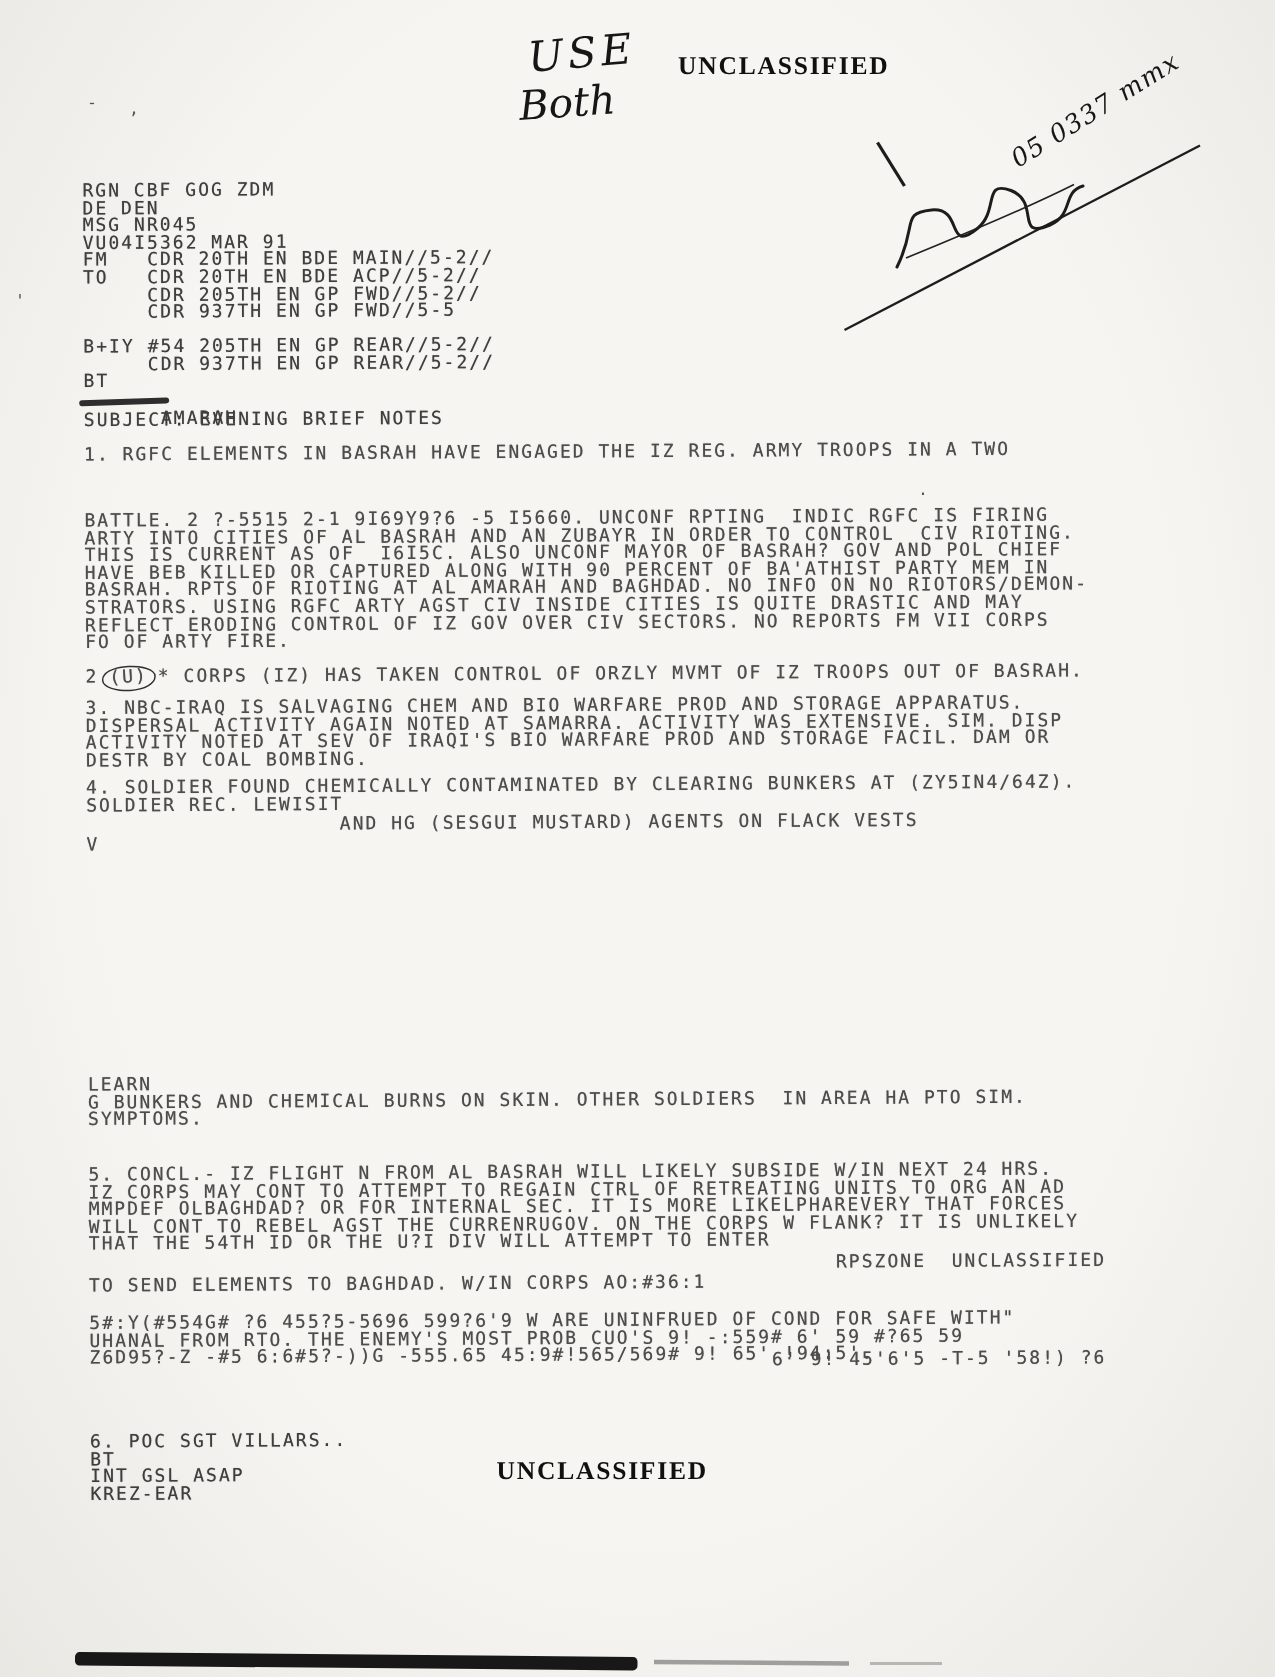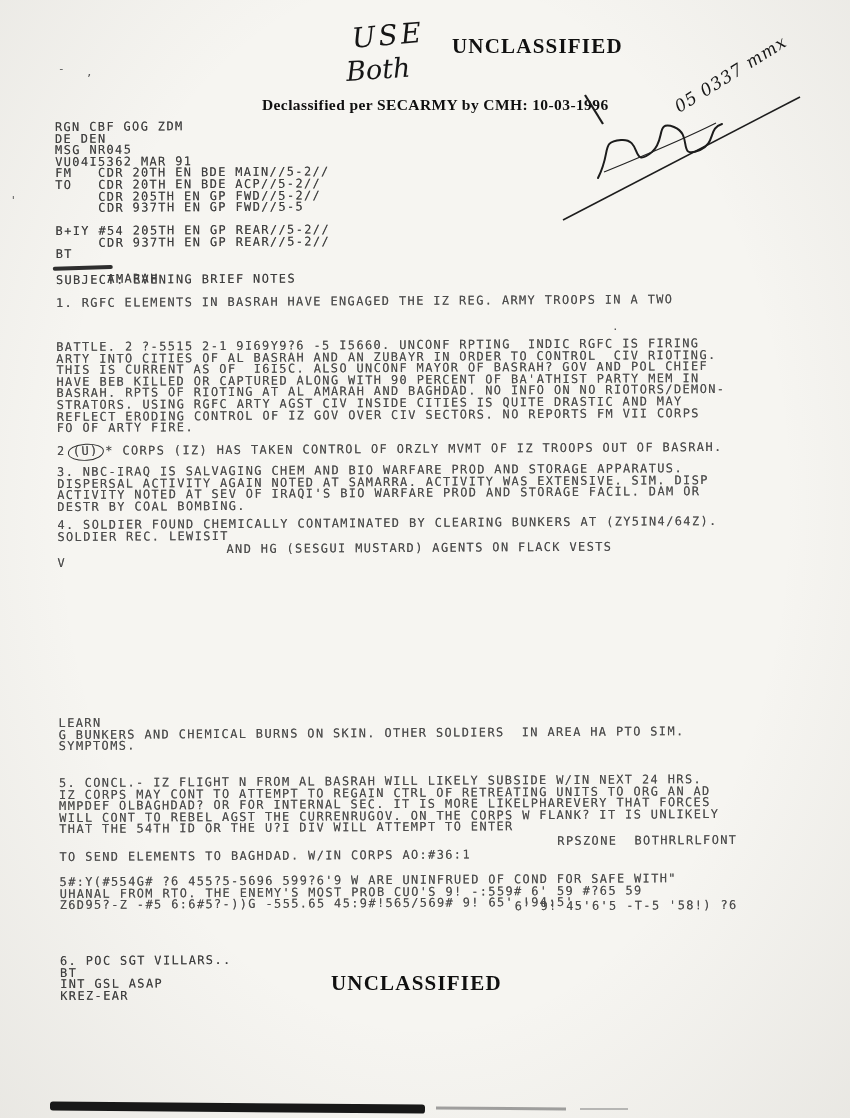--- a/index.html
+++ b/index.html
@@ -19,21 +19,21 @@
   .mono {
     position:absolute; left:55px;
     font-family:"DejaVu Sans Mono", monospace;
     font-size:12px; line-height:11.6px; letter-spacing:1.35px;
     color:#4c4c4c; white-space:pre;
     text-shadow:0 0 0.5px rgba(70,70,70,0.65);
   }
   .dark { color:#3e3e3e; }
   .stamp {
     position:absolute; font-family:"Liberation Serif", serif;
-    font-weight:bold; font-size:21px; letter-spacing:1.2px; color:#101010;
+    font-weight:bold; font-size:17px; letter-spacing:1.2px; color:#101010;
   }
   .hw {
     position:absolute; font-family:"DejaVu Serif", serif;
     font-style:italic; color:#161616; transform-origin:0 50%;
   }
   .secret { position:relative; display:inline-block; }
   .strike-bar {
     position:absolute; left:-3px; top:4px; width:60px; height:3.5px;
     background:#2e2e2e; transform:rotate(-1.5deg); border-radius:2px;
   }
@@ -51,21 +51,20 @@
 </style>
 </head>
 <body>
 
 <div class="page">
 
   <div class="hw" style="left:352px; top:22px; font-size:28px; letter-spacing:3px; transform:rotate(-5deg);">USE</div>
   <div class="hw" style="left:346px; top:56px; font-size:27px; transform:rotate(-4deg);">Both</div>
 
   <div class="stamp" style="left:452px; top:34px;">UNCLASSIFIED</div>
-  <div class="stamp" style="left:262px; top:96px; font-size:15.5px; letter-spacing:0.4px;">Declassified per SECARMY by CMH: 10-03-1996</div>
 
   <div class="hw" style="left:676px; top:98px; font-size:17px; letter-spacing:1px; transform:rotate(-32deg); white-space:nowrap;">05 0337 mmx</div>
   <svg class="overlay" width="850" height="1118" viewBox="0 0 850 1118">
     <path d="M563,220 L800,97" stroke="#1d1d1d" stroke-width="1.6" fill="none"></path>
     <path d="M585,95 L603,124" stroke="#1d1d1d" stroke-width="2.2" fill="none"></path>
     <path d="M598,178 C612,150 600,142 621,140 C643,138 630,170 652,152 C666,140 655,120 674,127 C694,135 676,160 700,150 C716,143 708,128 722,124" stroke="#1c1c1c" stroke-width="2" fill="none" stroke-linecap="round"></path>
     <path d="M604,172 C640,157 676,143 716,123" stroke="#222" stroke-width="1.1" fill="none"></path>
   </svg>
 
   <div class="speck" style="left:58px; top:62px;">-</div>
@@ -123,21 +122,21 @@
     <div class="mono" style="top:718px;">LEARN
 G BUNKERS AND CHEMICAL BURNS ON SKIN. OTHER SOLDIERS  IN AREA HA PTO SIM.
 SYMPTOMS.</div>
 
     <div class="mono" style="top:778px;">5. CONCL.- IZ FLIGHT N FROM AL BASRAH WILL LIKELY SUBSIDE W/IN NEXT 24 HRS.
 IZ CORPS MAY CONT TO ATTEMPT TO REGAIN CTRL OF RETREATING UNITS TO ORG AN AD
 MMPDEF OLBAGHDAD? OR FOR INTERNAL SEC. IT IS MORE LIKELPHAREVERY THAT FORCES
 WILL CONT TO REBEL AGST THE CURRENRUGOV. ON THE CORPS W FLANK? IT IS UNLIKELY
 THAT THE 54TH ID OR THE U?I DIV WILL ATTEMPT TO ENTER</div>
 
-    <div class="mono" style="left:553px; top:839px;">RPSZONE  BOTHRLRLFONT</div>
+    <div class="mono" style="left:553px; top:839px;">RPSZONE  UNCLASSIFIED</div>
 
     <div class="mono" style="top:852px;">TO SEND ELEMENTS TO BAGHDAD. W/IN CORPS AO:#36:1</div>
 
     <div class="mono" style="left:478px; top:904px;margin-left:32px;">6' 9! 45'6'5 -T-5 '58!) ?6</div>
 
     <div class="mono" style="top:877px;">5#:Y(#554G# ?6 455?5-5696 599?6'9 W ARE UNINFRUED OF COND FOR SAFE WITH"
 UHANAL FROM RTO. THE ENEMY'S MOST PROB CUO'S 9! -:559# 6' 59 #?65 59
 Z6D95?-Z -#5 6:6#5?-))G -555.65 45:9#!565/569# 9! 65' !94:5'.</div>
 
     <div class="mono dark" style="top:956px;">6. POC SGT VILLARS..

